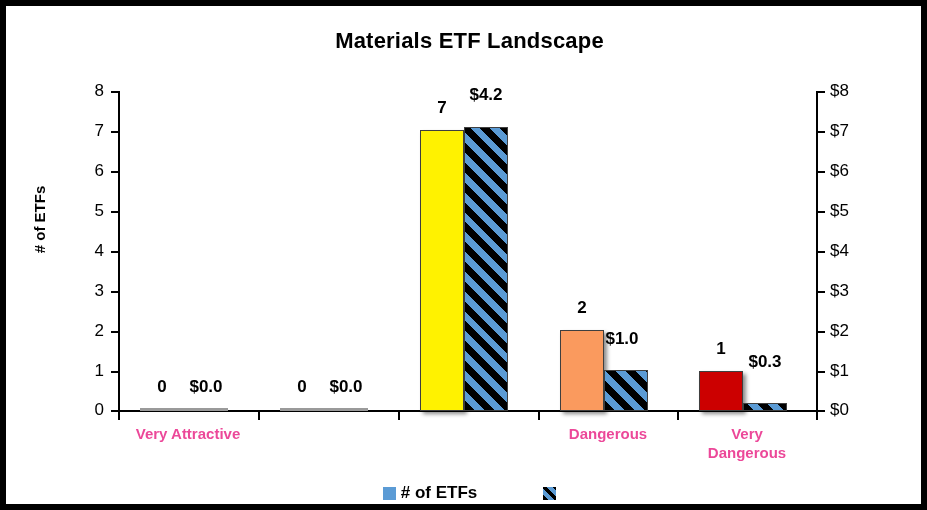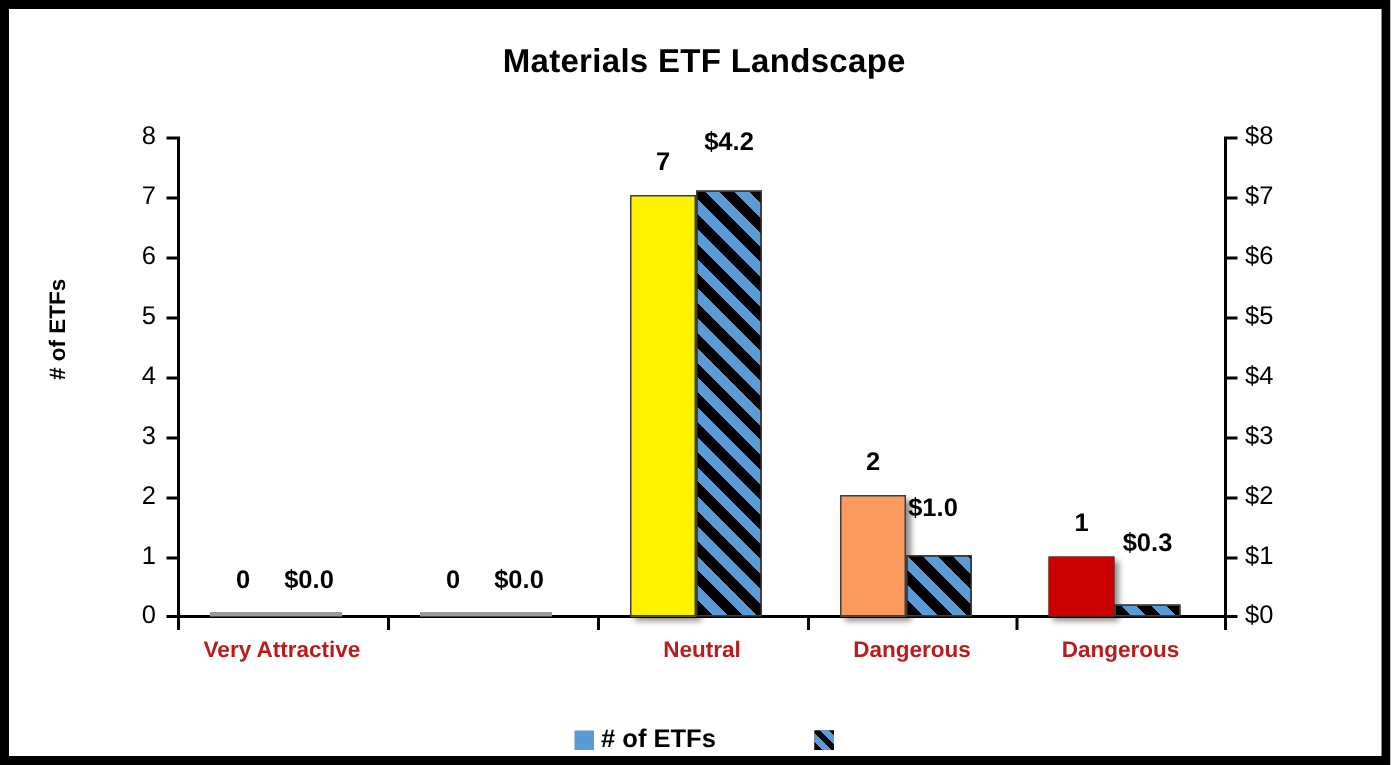--- a/index.html
+++ b/index.html
@@ -152,21 +152,21 @@
     text-align: center;
     white-space: nowrap;
   }
 
   
   .cat-label {
     position: absolute;
     top: 418px;
     font-size: 15px;
     font-weight: bold;
-    color: #b91c1c;
+    color: #ec4899;
     text-align: center;
     line-height: 19px;
   }
 
   
   .legend {
     position: absolute;
     left: 0;
     top: 477px;
     width: 927px;
@@ -288,27 +288,25 @@
 
   <div class="dlabel" style="left:556px; top:292px; width:40px;">2</div>
   <div class="dlabel" style="left:590px; top:323px; width:52px;">$1.0</div>
 
   <div class="dlabel" style="left:695px; top:333px; width:40px;">1</div>
   <div class="dlabel" style="left:733px; top:346px; width:52px;">$0.3</div>
 
   <div class="cat-label" style="left:112px; width:140px;">
     <div>Very Attractive</div>
   </div>
-  <div class="cat-label" style="left:392px; width:140px;">
-    <div>Neutral</div>
-  </div>
   <div class="cat-label" style="left:532px; width:140px;">
     <div>Dangerous</div>
   </div>
   <div class="cat-label" style="left:671px; width:140px;">
+    <div>Very</div>
     <div>Dangerous</div>
   </div>
 
   <div class="legend">
     <div class="legend-item">
       <span class="legend-swatch solid"></span>
       <span class="legend-label"># of ETFs</span>
     </div>
     <div class="legend-item">
       <span class="legend-swatch hatched"></span>

